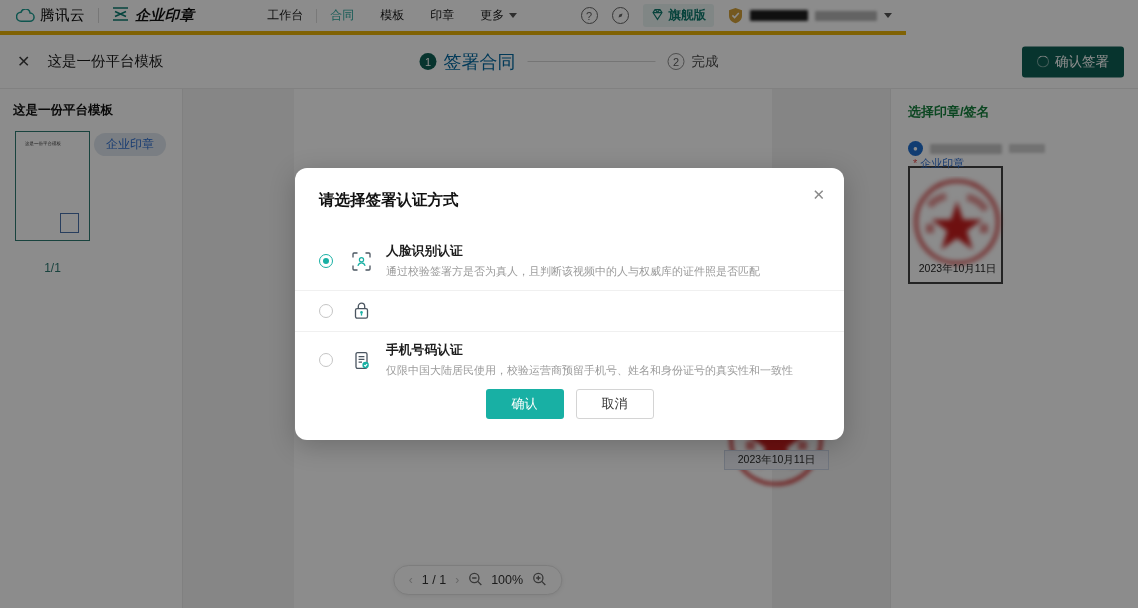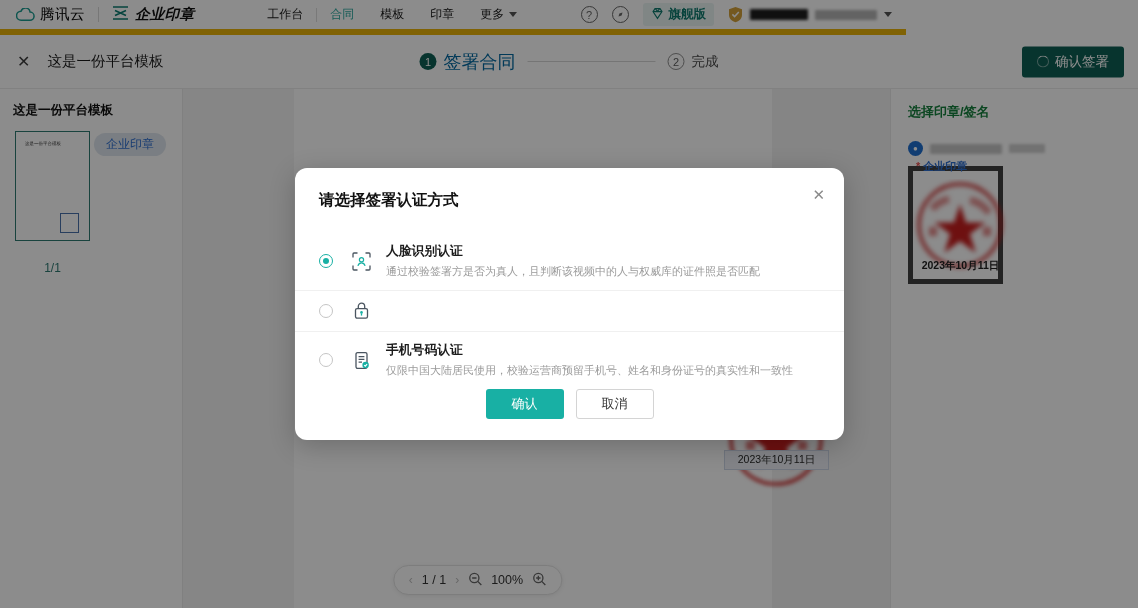--- a/index.html
+++ b/index.html
@@ -11,21 +11,21 @@
   }
   #root { position: relative; width: 1138px; height: 608px; background: #ffffff; }
 
   
   .app { position: absolute; inset: 0; }
 
   
   .topnav {
     position: absolute; left: 0; top: 0; width: 906px; height: 35px;
     background: #ffffff; display: flex; align-items: center;
-    border-bottom: 6px solid #eab308;
+    border-bottom: 4px solid #eab308;
   }
   .brand { display: flex; align-items: center; gap: 5px; margin-left: 16px; }
   .brand-txt { font-size: 14.5px; color: #000; font-weight: 500; letter-spacing: .5px; }
   .cloud-ico { width: 19px; height: 14px; position: relative; }
   .vdiv { width: 1px; height: 15px; background: #d9d9d9; margin: 0 13px; }
   .brand2 { display: flex; align-items: center; gap: 6px; }
   .brand2-txt { font-size: 14.5px; color: #111; font-weight: bold; font-style: italic; letter-spacing: .3px;}
 
   .nav-items { display: flex; align-items: center; margin-left: 60px; gap: 0; }
   .nav-item { font-size: 12px; color: #1a1a1a; padding: 8px 13px; cursor: pointer; line-height: 35px; }
@@ -118,21 +118,21 @@
 
   .rightpanel { position:absolute; left:890px; top:0; width:248px; height:519px;
                 background:#fff; border-left:1px solid #eaeaea; }
   .rp-title { font-size:13px; color:#15803d; font-weight:600; margin:14px 0 0 17px; }
   .rp-org { display:flex; align-items:center; gap:7px; margin:20px 0 0 17px; }
   .org-ico { width:15px;height:15px;border-radius:50%;background:#1f6fd0;
              display:flex;align-items:center;justify-content:center;color:#fff;font-size:8px; }
   .blur-org { width:72px;height:10px;background:#c6c6c6;border-radius:1px;filter:blur(1.8px); }
   .blur-org2 { width:36px;height:9px;background:#cfcfcf;border-radius:1px;filter:blur(1.6px); }
   .rp-sealbox { position:relative; margin:10px 0 16px 17px; width:95px; height:118px;
-                border:5px solid #404040; background:#fff;font-weight:bold; }
+                border:2px solid #404040; background:#fff; }
   .rp-seallabel { position:absolute; left:3px; top:-12px; font-size:11px; color:#2f6fd0; white-space:nowrap; }
   .req-star { color:#e34d4d; }
   .rp-sealimg { position:absolute; left:-5px; top:8px; width:105px; height:96px; }
   .rp-sealdate { position:absolute; left:0; bottom:6px; width:95px; text-align:center;
                  font-size:10.5px; color:#222; }
 
   
   .scrim { position:absolute; inset:0; background:rgba(0,0,0,.45); }
 
   

